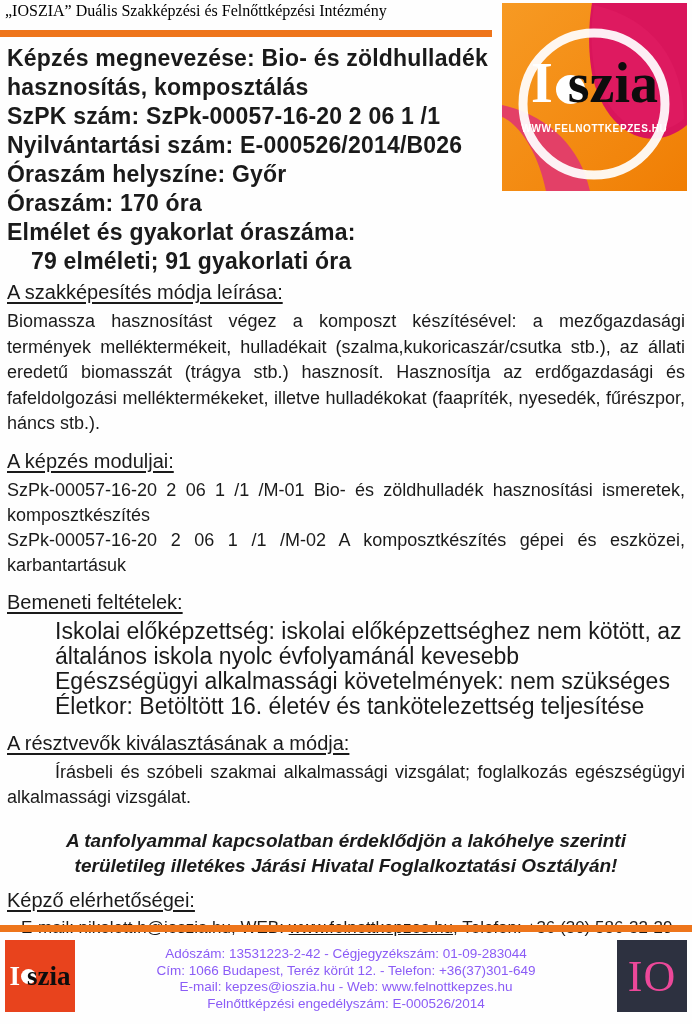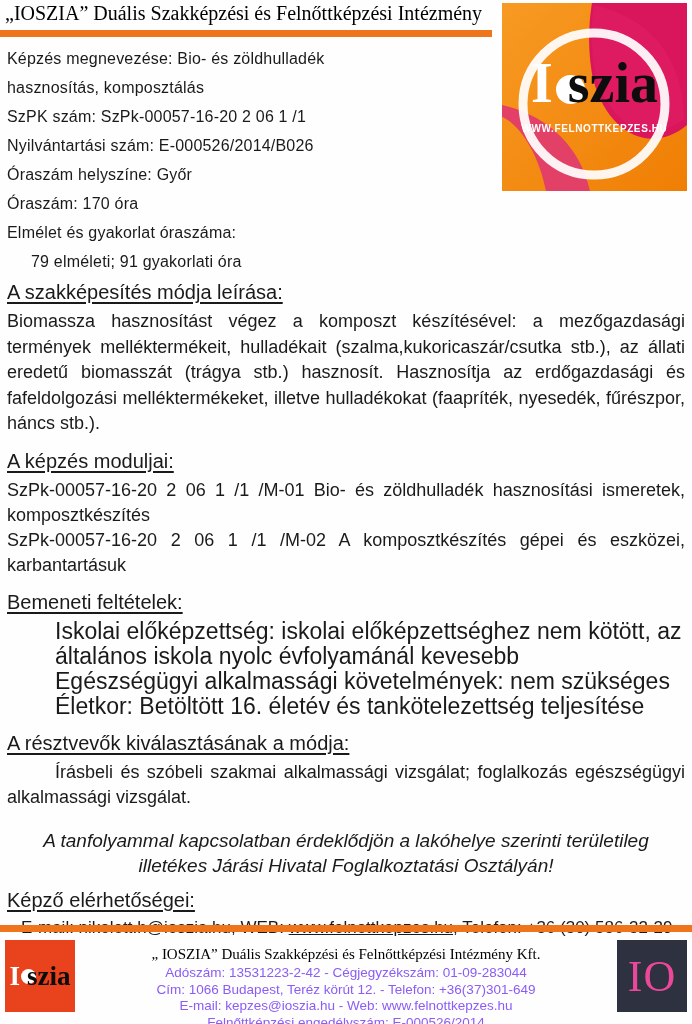--- a/index.html
+++ b/index.html
@@ -4,21 +4,21 @@
 <style>
   html,body{margin:0;padding:0;}
   body{
     width:692px;height:1024px;position:relative;overflow:hidden;
     background:#fefefe;color:#1a1a1a;
     font-family:"Liberation Sans",sans-serif;
   }
   
   .header-title{
     position:absolute;top:2px;left:5px;
-    font-family:"Liberation Serif",serif;font-size:20px;color:#000;
+    font-family:"Liberation Serif",serif;font-size:16px;color:#000;
   }
   .rule-top{position:absolute;top:30px;left:0;width:492px;height:7px;background:#EE751B;}
   
   .logo{position:absolute;top:3px;left:502px;width:185px;height:205px;}
   .logo svg{position:absolute;left:0;top:0;}
   .logo-text{
     position:absolute;top:50px;left:0;right:0;text-align:center;
     font-family:"Liberation Serif",serif;font-weight:bold;font-size:56px;line-height:60px;
     white-space:nowrap;
   }
@@ -27,34 +27,34 @@
     display:inline-block;width:29px;height:29px;border-radius:50%;
     background:#fff;vertical-align:-2px;margin-left:3px;
   }
   .logo-text .lszia{color:#0d0d0d;margin-left:-17px;position:relative;}
   .logo-url{
     position:absolute;top:120px;left:0;right:0;text-align:center;
     color:#fff;font-size:10px;font-weight:bold;letter-spacing:.6px;
   }
   
   .main{position:absolute;top:44px;left:7px;width:678px;}
-  .hero{font-weight:normal;font-size:16px;line-height:29px;letter-spacing:.2px;}
+  .hero{font-weight:bold;font-size:23px;line-height:29px;letter-spacing:.2px;}
   .hero .indent{padding-left:24px;}
   .sec-heading{
     font-size:20px;line-height:24px;margin:6px 0 5px 0;
     text-decoration:underline;text-underline-offset:3px;
   }
   .sec-heading.first{margin-top:4px;}
   .body-text{font-size:18px;line-height:25.5px;text-align:justify;}
   .modules .module{font-size:18px;line-height:25px;text-align:justify;}
   .entry-list{padding-left:48px;font-size:23px;line-height:25px;}
   .selection-par{font-size:18px;line-height:25px;text-indent:48px;text-align:justify;}
   .notice{
     margin-top:18px;padding:0 22px;text-align:center;
-    font-weight:normal;font-style:italic;font-size:19px;line-height:25px;
+    font-weight:bold;font-style:italic;font-size:19px;line-height:25px;
   } .mt10{margin-top:10px;} .mt12{margin-top:12px;}
   .contact-line{font-size:17px;padding-left:14px;margin-top:6px;white-space:nowrap;}
   .contact-line .weblink{text-decoration:underline;color:#1a1a1a;}
   
   .rule-bottom{position:absolute;top:925px;left:0;width:692px;height:7px;background:#EE751B;}
   .footer{
     position:absolute;top:938px;left:0;width:692px;
     display:flex;justify-content:space-between;align-items:flex-start;
     box-sizing:border-box;padding:0 5px;
   }
@@ -143,20 +143,19 @@
 </div>
 
 <div class="rule-bottom"></div>
 <div class="footer">
   <div class="mini-logo">
       <span class="li">I</span>
       <span class="ldisc"></span>
       <span class="lszia">szia</span>
     </div>
   <div class="footer-center">
-    <div class="footer-company">„ IOSZIA” Duális Szakképzési és Felnőttképzési Intézmény Kft.</div>
     <div class="footer-info">Adószám: 13531223-2-42 - Cégjegyzékszám: 01-09-283044</div>
     <div class="footer-info">Cím: 1066 Budapest, Teréz körút 12. - Telefon: +36(37)301-649</div>
     <div class="footer-info">E-mail: kepzes@ioszia.hu - Web: www.felnottkepzes.hu</div>
     <div class="footer-info">Felnőttképzési engedélyszám: E-000526/2014</div>
   </div>
   <div class="navy-logo">IO</div>
 </div>
 
 </body></html>

